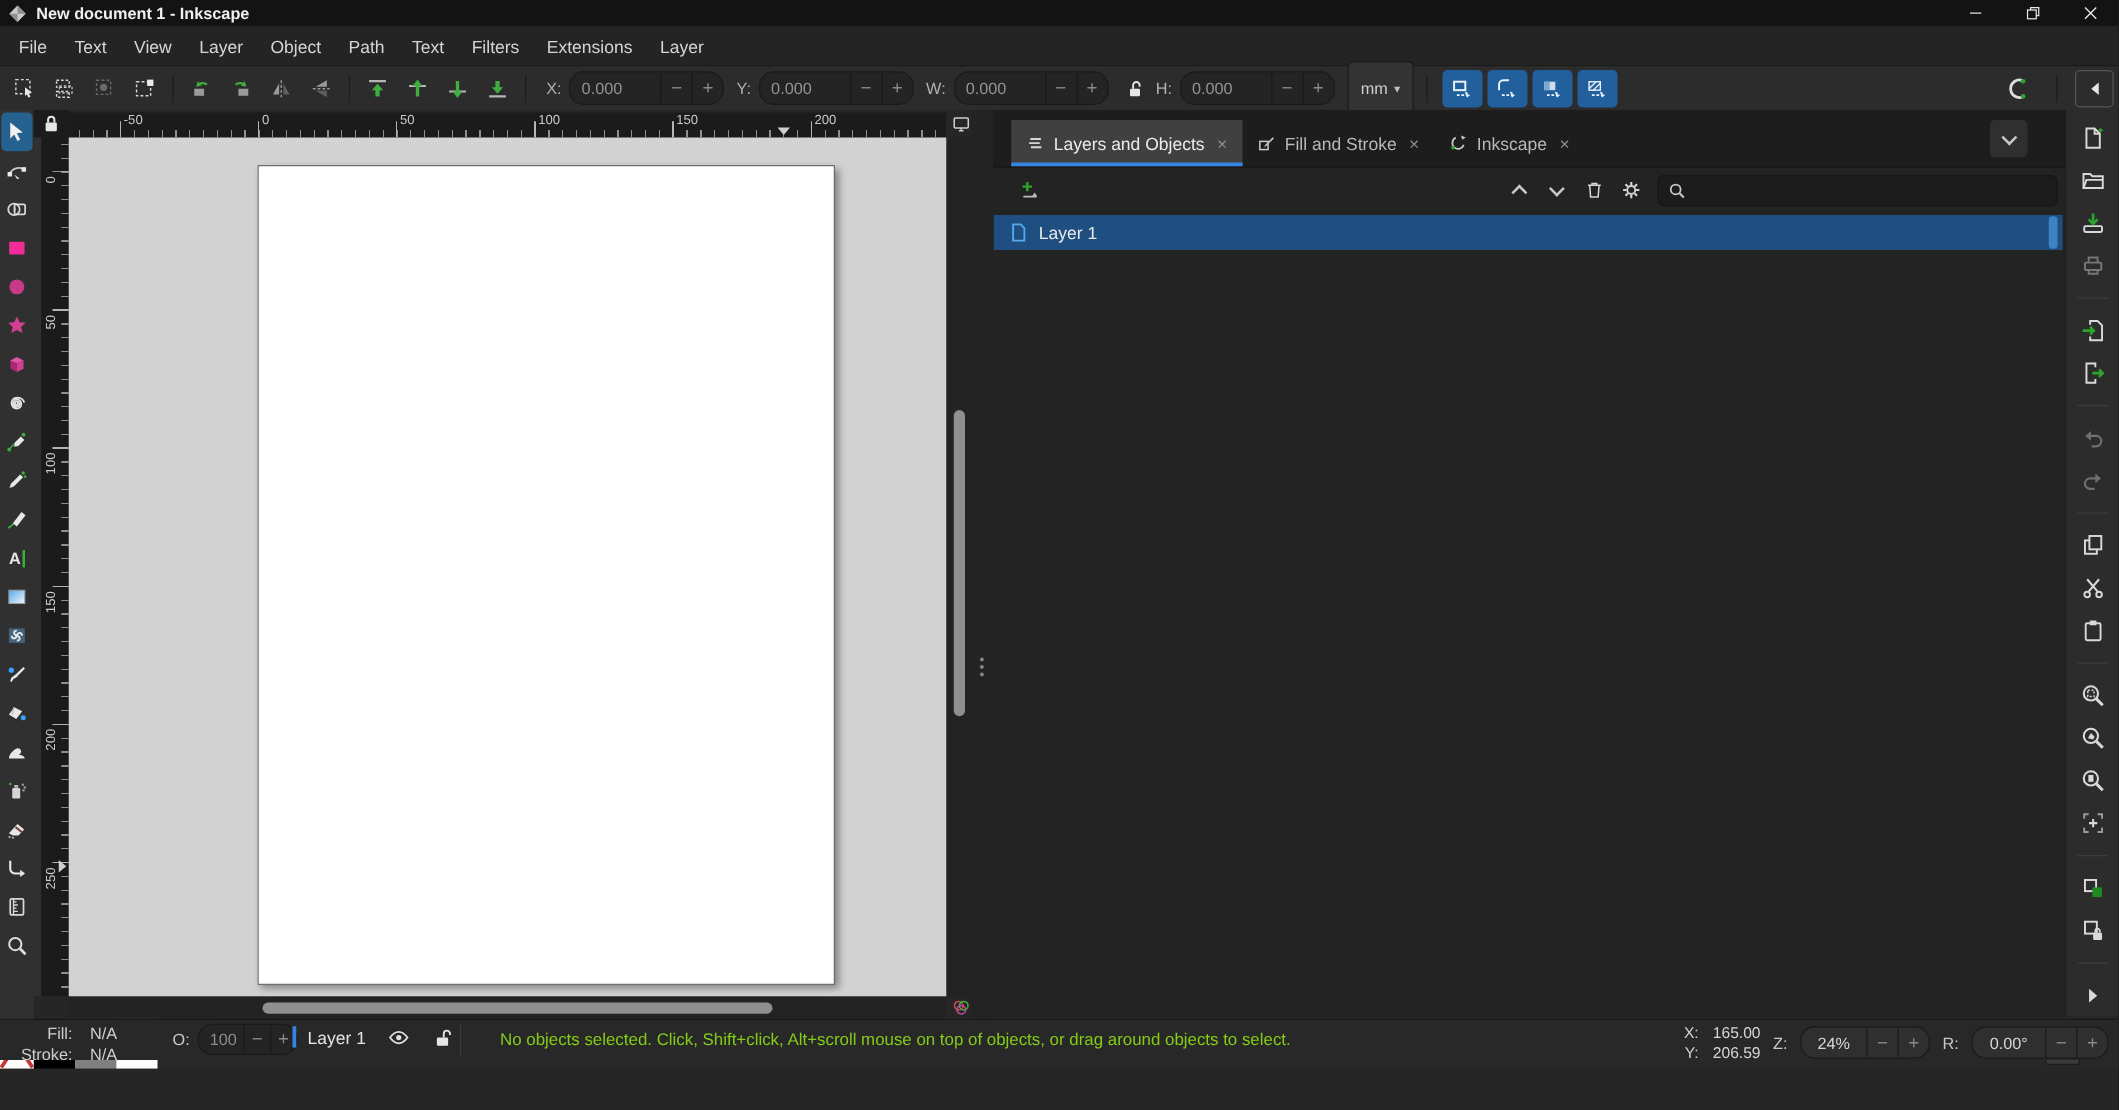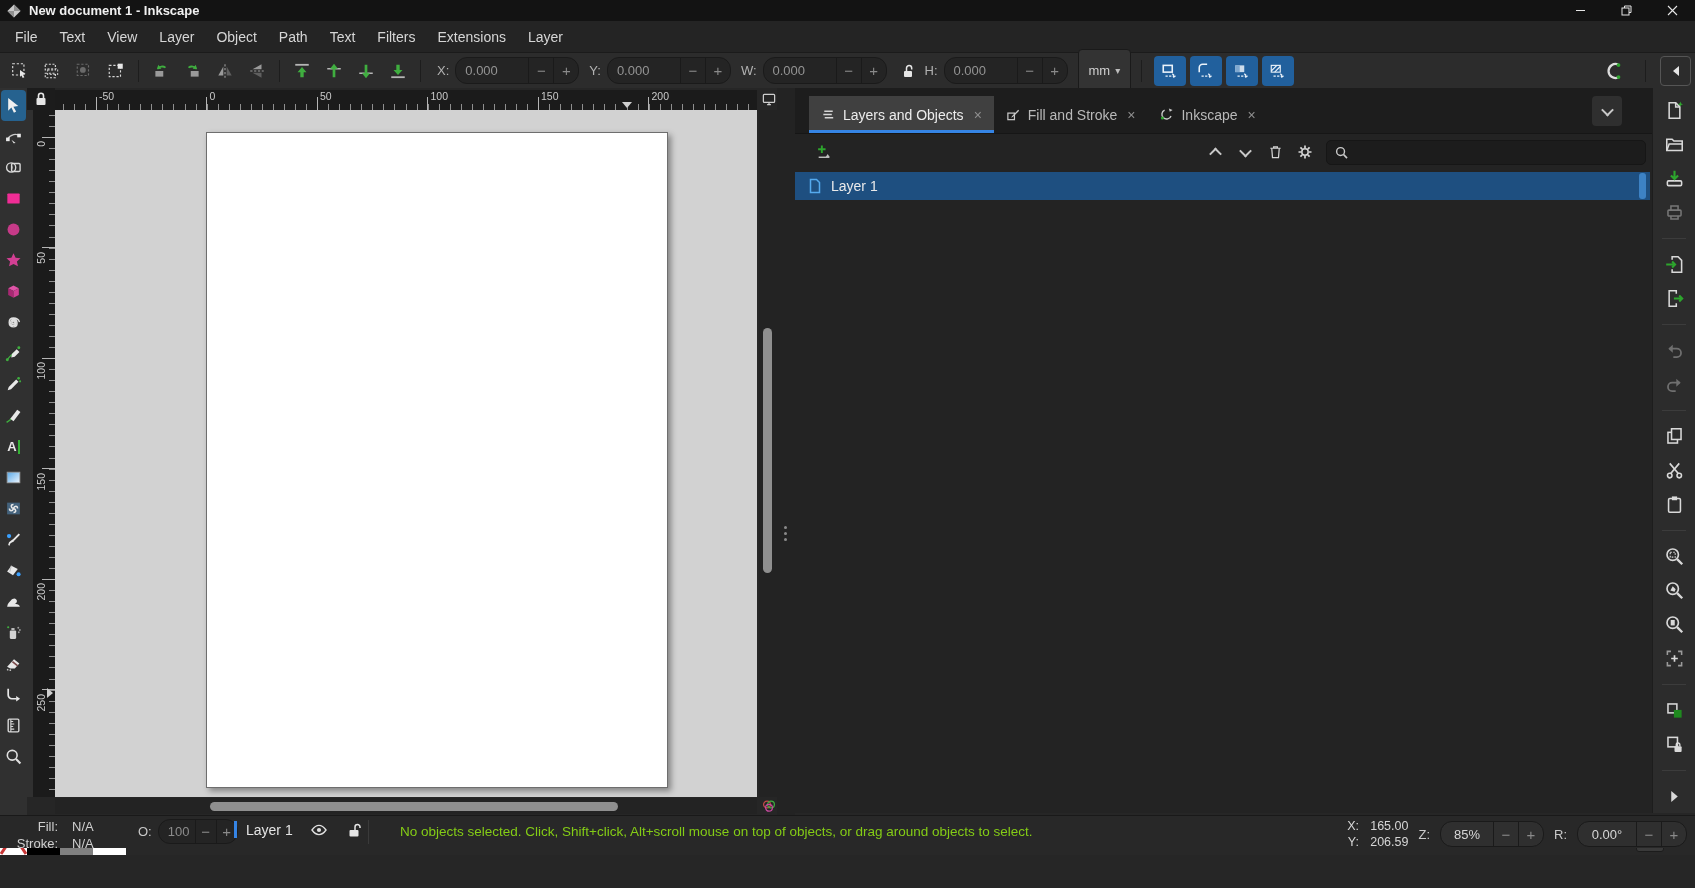--- a/index.html
+++ b/index.html
@@ -932,21 +932,21 @@
     </div>
     <div class="sb-sep"></div>
     <div class="sb-msg">No objects selected. Click, Shift+click, Alt+scroll mouse on top of objects, or drag around objects to select.</div>
     <div class="sb-right">
       <div class="xy-block">
         <div><span>X:</span> <span class="num">165.00</span></div>
         <div><span>Y:</span> <span class="num">206.59</span></div>
       </div>
       <span class="zlab">Z:</span>
       <div class="spin">
-        <span class="val" style="width:52px">85%</span>
+        <span class="val" style="width:52px">24%</span>
         <span class="sb">−</span>
         <span class="sb">+</span>
       </div>
       <span class="zlab">R:</span>
       <div class="spin">
         <span class="val" style="width:58px">0.00°</span>
         <span class="sb">−</span>
         <span class="sb">+</span>
       </div>
     </div>

